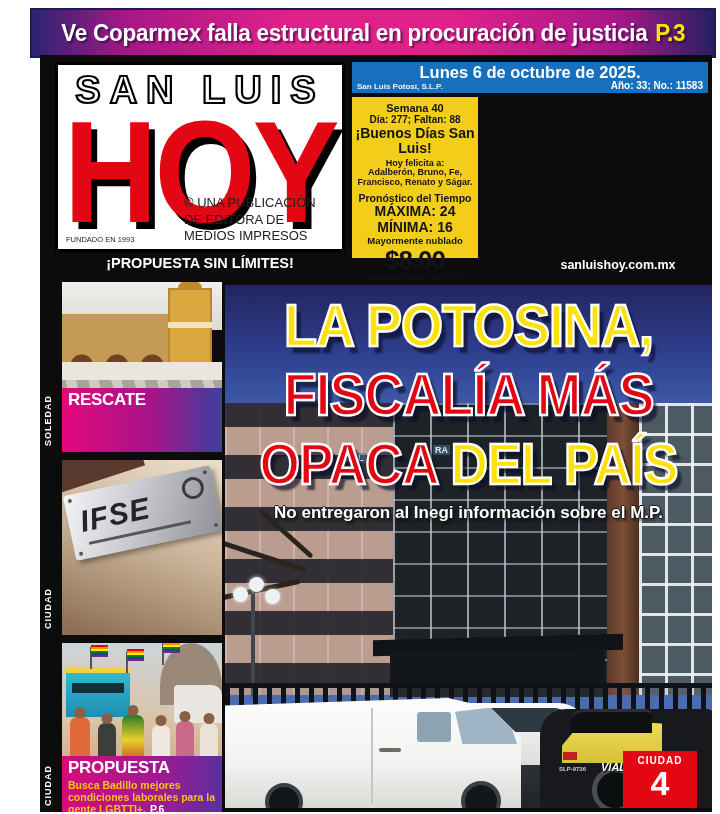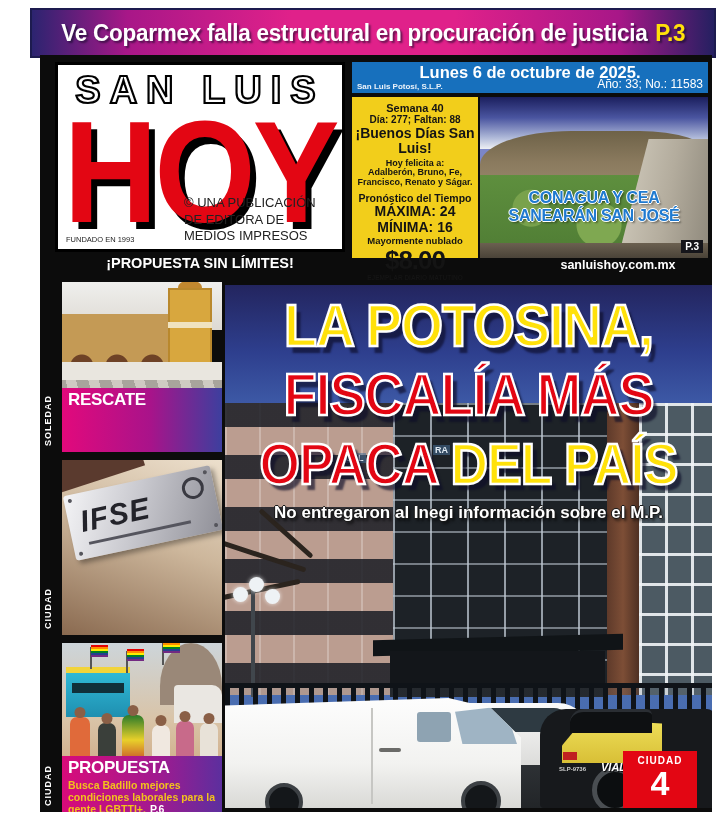--- a/index.html
+++ b/index.html
@@ -26,21 +26,21 @@
     font-weight:900; color:var(--accent-red,#e8151d); letter-spacing:-3px;
     text-shadow:6px 6px 0 #000; transform:scaleY(1.12); transform-origin:top center; }
   .mast-founded { left:8px; bottom:5px; font-size:7.5px; color:#222; font-weight:400; }
   .mast-pub { right:8px; bottom:5px; width:150px; font-size:13px; color:#222; line-height:1.25; }
   .slogan { left:15px; top:200px; width:290px; text-align:center; color:#fff; font-size:14.5px; font-weight:900; }
 
   
   .datebar { left:312px; top:7px; width:356px; height:31px; background:var(--date-blue,#1770bd); }
   .date-main { left:0; top:1px; width:100%; text-align:center; color:#fff; font-size:16.5px; font-weight:900; }
   .date-place { left:5px; bottom:2px; color:#eaf2fa; font-size:8px; font-weight:700; }
-  .date-edition { right:5px; bottom:2px; color:#fff; font-size:12px; font-weight:400; }
+  .date-edition { right:5px; bottom:2px; color:#fff; font-size:10px; font-weight:700; }
 
   
   .infobox { left:312px; top:42px; width:126px; height:161px; background:var(--infobox-yellow,#f2ce1b);
     color:#141414; text-align:center; padding:5px 3px; line-height:1.12; }
   .ib-week { font-size:11px; font-weight:900; }
   .ib-day { font-size:10px; font-weight:900; }
   .ib-greet { font-size:14px; font-weight:900; }
   .ib-congrats { font-size:9px; font-weight:900; margin-top:1px; }
   .ib-names { font-size:9px; font-weight:600; line-height:1.1; }
   .ib-wtitle { font-size:10.5px; font-weight:900; margin-top:5px; }
@@ -228,32 +228,20 @@
     <div class="ib-congrats">Hoy felicita a:</div>
     <div class="ib-names">Adalberón, Bruno, Fe, Francisco, Renato y Ságar.</div>
     <div class="ib-wtitle">Pronóstico del Tiempo</div>
     <div class="ib-wline">MÁXIMA: 24</div>
     <div class="ib-wline">MÍNIMA: 16</div>
     <div class="ib-sky">Mayormente nublado</div>
     <div class="ib-price">$8.00</div>
     <div class="ib-pnote">EJEMPLAR DIARIO MATUTINO</div>
   </div>
 
-  <div class="a dam">
-    <div class="a dam-sky"></div>
-    <div class="a dam-hills"></div>
-    <div class="a dam-grass"></div>
-    <div class="a dam-wall"></div>
-    <div class="a dam-fg"></div>
-    <div class="a dam-title">
-      <span>CONAGUA Y CEA</span><br>
-      <span>SANEARÁN SAN JOSÉ</span>
-    </div>
-    <div class="a dam-pref">P.3</div>
-  </div>
   <div class="a website">sanluishoy.com.mx</div>
 
   <div class="a card card1">
     <div class="a vlabel">SOLEDAD</div>
     <div class="a card-photo">
       <div class="a hac-sky"></div>
       <div class="a hac-ruin"></div>
       <div class="a hac-dome"></div>
       <div class="a hac-tower"></div>
       <div class="a hac-band"></div>

